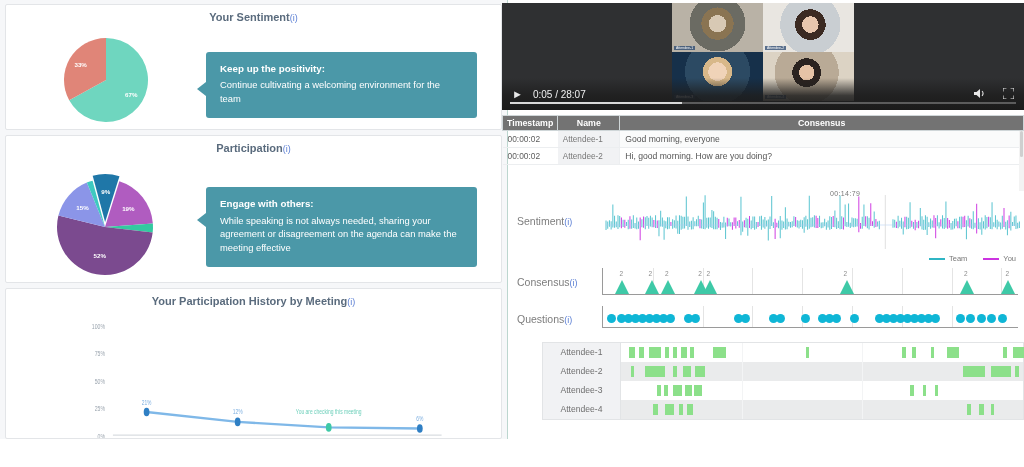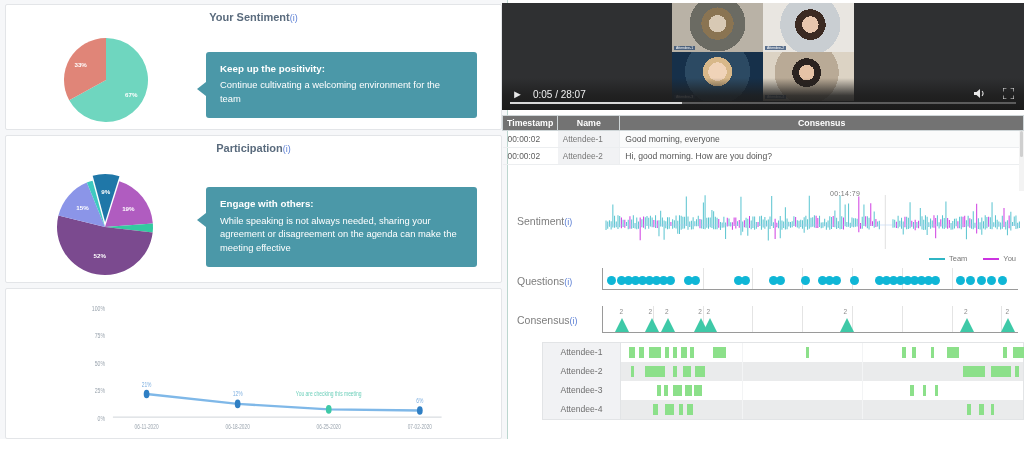--- a/index.html
+++ b/index.html
@@ -250,20 +250,23 @@
           <div class="callout-wrap">
             <div class="callout callout-p">
               <b>Engage with others:</b>
               <span>While speaking is not always needed, sharing your agreement or disagreement on the agenda can make the meeting effective</span>
             </div>
           </div>
         </div>
       </div>
 
       <div class="card card-h">
+        <div class="card-title">
+          <span>Your Participation History by Meeting</span><span class="info-i">(i)</span>
+        </div>
         <div class="hist-body">
           <svg class="hist-svg" viewBox="0 0 500 100" preserveAspectRatio="none">
             <g id="hist">
                 <text x="100" y="88.5" text-anchor="end" font-size="5.2" fill="#9aa4ae">0%</text>
                 <text x="100" y="70" text-anchor="end" font-size="5.2" fill="#9aa4ae">25%</text>
                 <text x="100" y="51.5" text-anchor="end" font-size="5.2" fill="#9aa4ae">50%</text>
                 <text x="100" y="33" text-anchor="end" font-size="5.2" fill="#9aa4ae">75%</text>
                 <text x="100" y="14.5" text-anchor="end" font-size="5.2" fill="#9aa4ae">100%</text>
                 <line x1="108" y1="86" x2="440" y2="86" stroke="#d9dde1" stroke-width="0.8"></line>
                 <polyline points="142,70.46000000000001 234,77.12 326,80.82 418,81.56" fill="none" stroke="#7fb8e8" stroke-width="1.6"></polyline>
@@ -608,20 +611,70 @@
                 </g>
             </svg>
             <div class="sent-legend">
               <span><i style="background:#2fb5c4"></i><span>Team</span></span>
               <span><i style="background:#cc33e0"></i><span>You</span></span>
             </div>
           </div>
         </div>
       </div>
 
+      <div class="rsection cons-sec">
+        <div class="rlabel" style="padding-top:10px">
+          <span>Consensus</span><span class="info-i">(i)</span>
+        </div>
+        <div class="rcontent" style="margin-left:-6px;padding-right:6px">
+          <div class="lane" id="cons-lane">
+              <div class="vline" style="left: 12%;"></div>
+              <div class="vline" style="left: 24%;"></div>
+              <div class="vline" style="left: 36%;"></div>
+              <div class="vline" style="left: 48%;"></div>
+              <div class="vline" style="left: 60%;"></div>
+              <div class="vline" style="left: 72%;"></div>
+              <div class="vline" style="left: 84%;"></div>
+              <div class="vline" style="left: 96%;"></div>
+              <div class="tri" style="left: 3%;">
+                <i></i>
+                <b>2</b>
+              </div>
+              <div class="tri" style="left: 10%;">
+                <i></i>
+                <b>2</b>
+              </div>
+              <div class="tri" style="left: 14%;">
+                <i></i>
+                <b>2</b>
+              </div>
+              <div class="tri" style="left: 22%;">
+                <i></i>
+                <b>2</b>
+              </div>
+              <div class="tri" style="left: 24%;">
+                <i></i>
+                <b>2</b>
+              </div>
+              <div class="tri" style="left: 57%;">
+                <i></i>
+                <b>2</b>
+              </div>
+              <div class="tri" style="left: 86%;">
+                <i></i>
+                <b>2</b>
+              </div>
+              <div class="tri" style="left: 96%;">
+                <i></i>
+                <b>2</b>
+              </div>
+            </div>
+        </div>
+      </div>
+
       <div class="rsection q-sec">
         <div class="rlabel" style="padding-top:9px">
           <span>Questions</span><span class="info-i">(i)</span>
         </div>
         <div class="rcontent" style="margin-left:-6px;padding-right:6px">
           <div class="lane" id="q-lane" style="height:22px">
               <div class="vline" style="left: 24%;"></div>
               <div class="vline" style="left: 36%;"></div>
               <div class="vline" style="left: 48%;"></div>
               <div class="vline" style="left: 60%;"></div>
@@ -658,70 +711,20 @@
               <div class="qdot" style="left: 79.05%;"></div>
               <div class="qdot" style="left: 85%;"></div>
               <div class="qdot" style="left: 87.55%;"></div>
               <div class="qdot" style="left: 90.1%;"></div>
               <div class="qdot" style="left: 92.65%;"></div>
               <div class="qdot" style="left: 95.2%;"></div>
             </div>
         </div>
       </div>
 
-      <div class="rsection cons-sec">
-        <div class="rlabel" style="padding-top:10px">
-          <span>Consensus</span><span class="info-i">(i)</span>
-        </div>
-        <div class="rcontent" style="margin-left:-6px;padding-right:6px">
-          <div class="lane" id="cons-lane">
-              <div class="vline" style="left: 12%;"></div>
-              <div class="vline" style="left: 24%;"></div>
-              <div class="vline" style="left: 36%;"></div>
-              <div class="vline" style="left: 48%;"></div>
-              <div class="vline" style="left: 60%;"></div>
-              <div class="vline" style="left: 72%;"></div>
-              <div class="vline" style="left: 84%;"></div>
-              <div class="vline" style="left: 96%;"></div>
-              <div class="tri" style="left: 3%;">
-                <i></i>
-                <b>2</b>
-              </div>
-              <div class="tri" style="left: 10%;">
-                <i></i>
-                <b>2</b>
-              </div>
-              <div class="tri" style="left: 14%;">
-                <i></i>
-                <b>2</b>
-              </div>
-              <div class="tri" style="left: 22%;">
-                <i></i>
-                <b>2</b>
-              </div>
-              <div class="tri" style="left: 24%;">
-                <i></i>
-                <b>2</b>
-              </div>
-              <div class="tri" style="left: 57%;">
-                <i></i>
-                <b>2</b>
-              </div>
-              <div class="tri" style="left: 86%;">
-                <i></i>
-                <b>2</b>
-              </div>
-              <div class="tri" style="left: 96%;">
-                <i></i>
-                <b>2</b>
-              </div>
-            </div>
-        </div>
-      </div>
-
       <div class="rsection sp-sec" style="display:block">
         <div class="sp-label-row sp-indent">
           <div class="sp-names" id="sp-names">
               <div>Attendee-1</div>
               <div>Attendee-2</div>
               <div>Attendee-3</div>
               <div>Attendee-4</div>
             </div>
           <div class="sp-lanes" id="sp-lanes">
               <div class="sp-lane">

